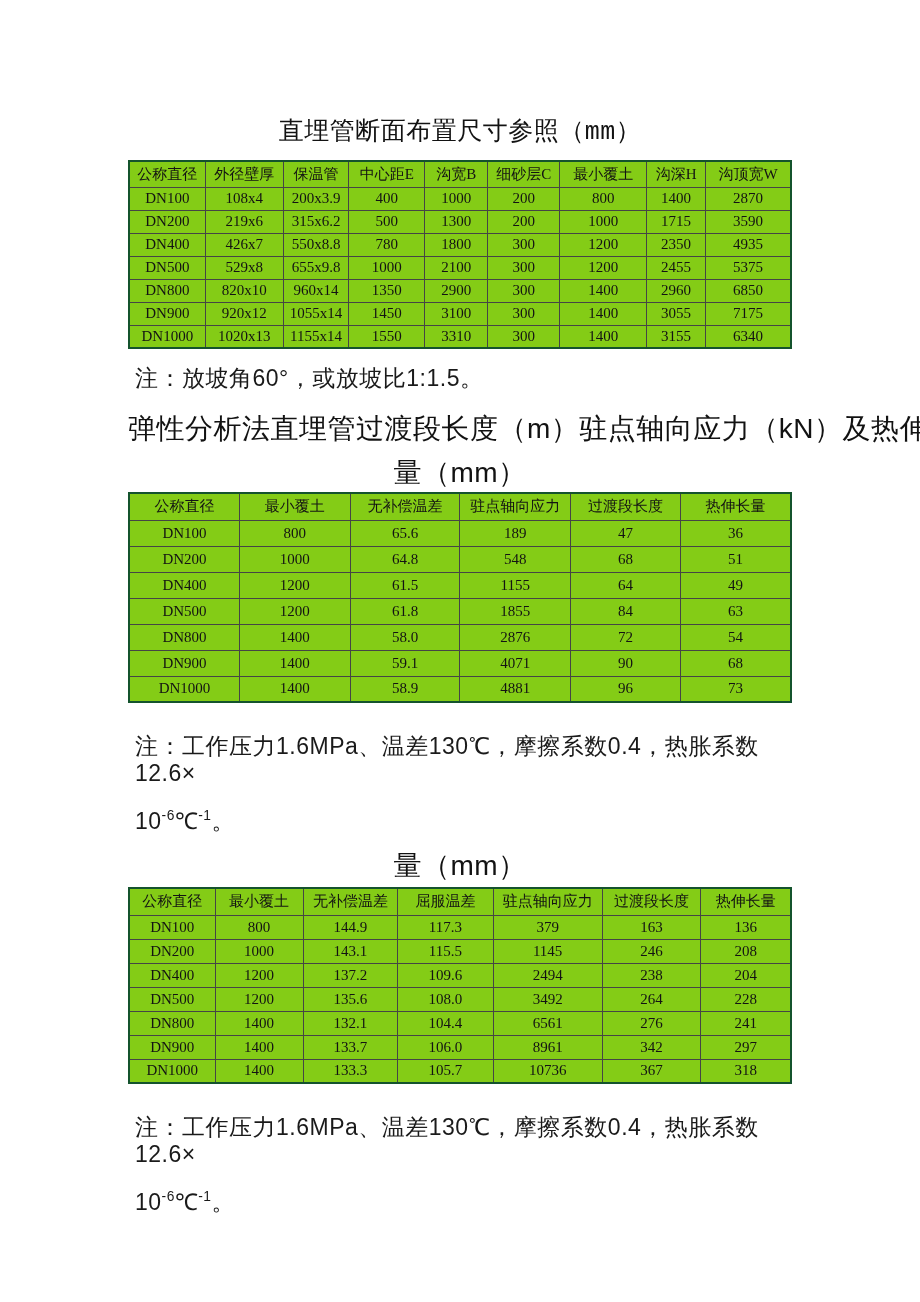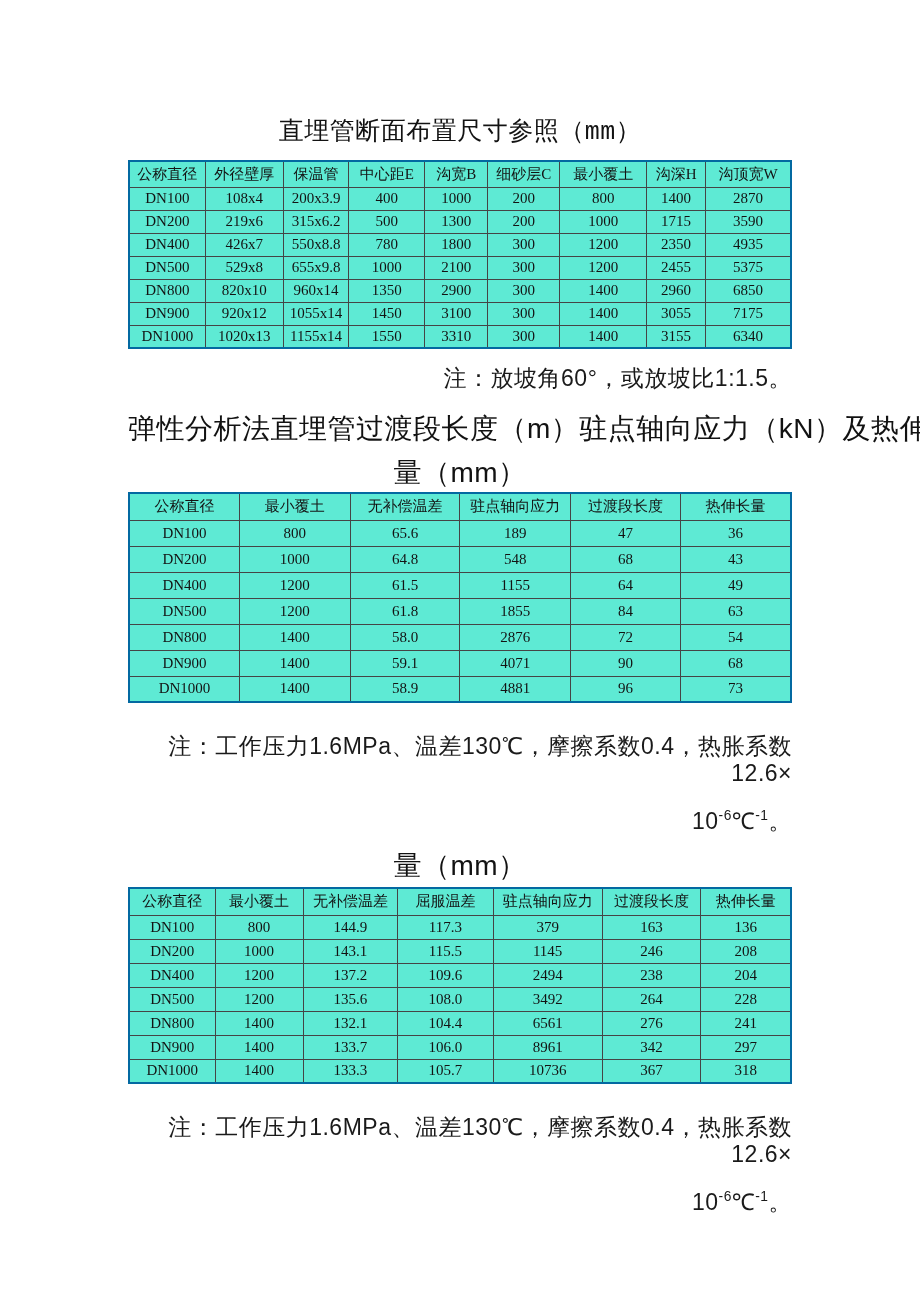--- a/index.html
+++ b/index.html
@@ -22,22 +22,22 @@
     line-height: 30px;
     text-align: center;
     color: #121212;
     letter-spacing: 0.5px;
     white-space: nowrap;
   }
   table {
     width: 100%;
     border-collapse: collapse;
     table-layout: fixed;
-    border: 2px solid #0369a1;
-    background: #5eead4;
+    border: 2px solid #14532d;
+    background: #84cc16;
   }
   th, td {
     border: 1px solid #454545;
     text-align: center;
     vertical-align: middle;
     font-weight: normal;
     font-size: 15px;
     font-family: "Liberation Serif", serif;
     color: #131313;
     padding: 0 2px;
@@ -53,21 +53,20 @@
   .t3 { margin-top: 8px; }
   .t3 th { height: 27px; }
   .t3 td { height: 24px; }
   .note {
     font-family: "Liberation Sans", sans-serif;
     font-size: 23px;
     line-height: 27px;
     color: #1a1a1a;
     padding-left: 7px;
     letter-spacing: 0.5px;
-    text-align: right;
   }
   .note-1 { margin-top: 16px; }
   .note-l1 { margin-top: 30px; }
   .note-l2 { margin-top: 21px; }
   .note sup {
     font-size: 60%;
     vertical-align: super;
     line-height: 0;
   }
   .section-title {
@@ -228,21 +227,21 @@
           <td>189</td>
           <td>47</td>
           <td>36</td>
         </tr>
         <tr>
           <td>DN200</td>
           <td>1000</td>
           <td>64.8</td>
           <td>548</td>
           <td>68</td>
-          <td>43</td>
+          <td>51</td>
         </tr>
         <tr>
           <td>DN400</td>
           <td>1200</td>
           <td>61.5</td>
           <td>1155</td>
           <td>64</td>
           <td>49</td>
         </tr>
         <tr>

